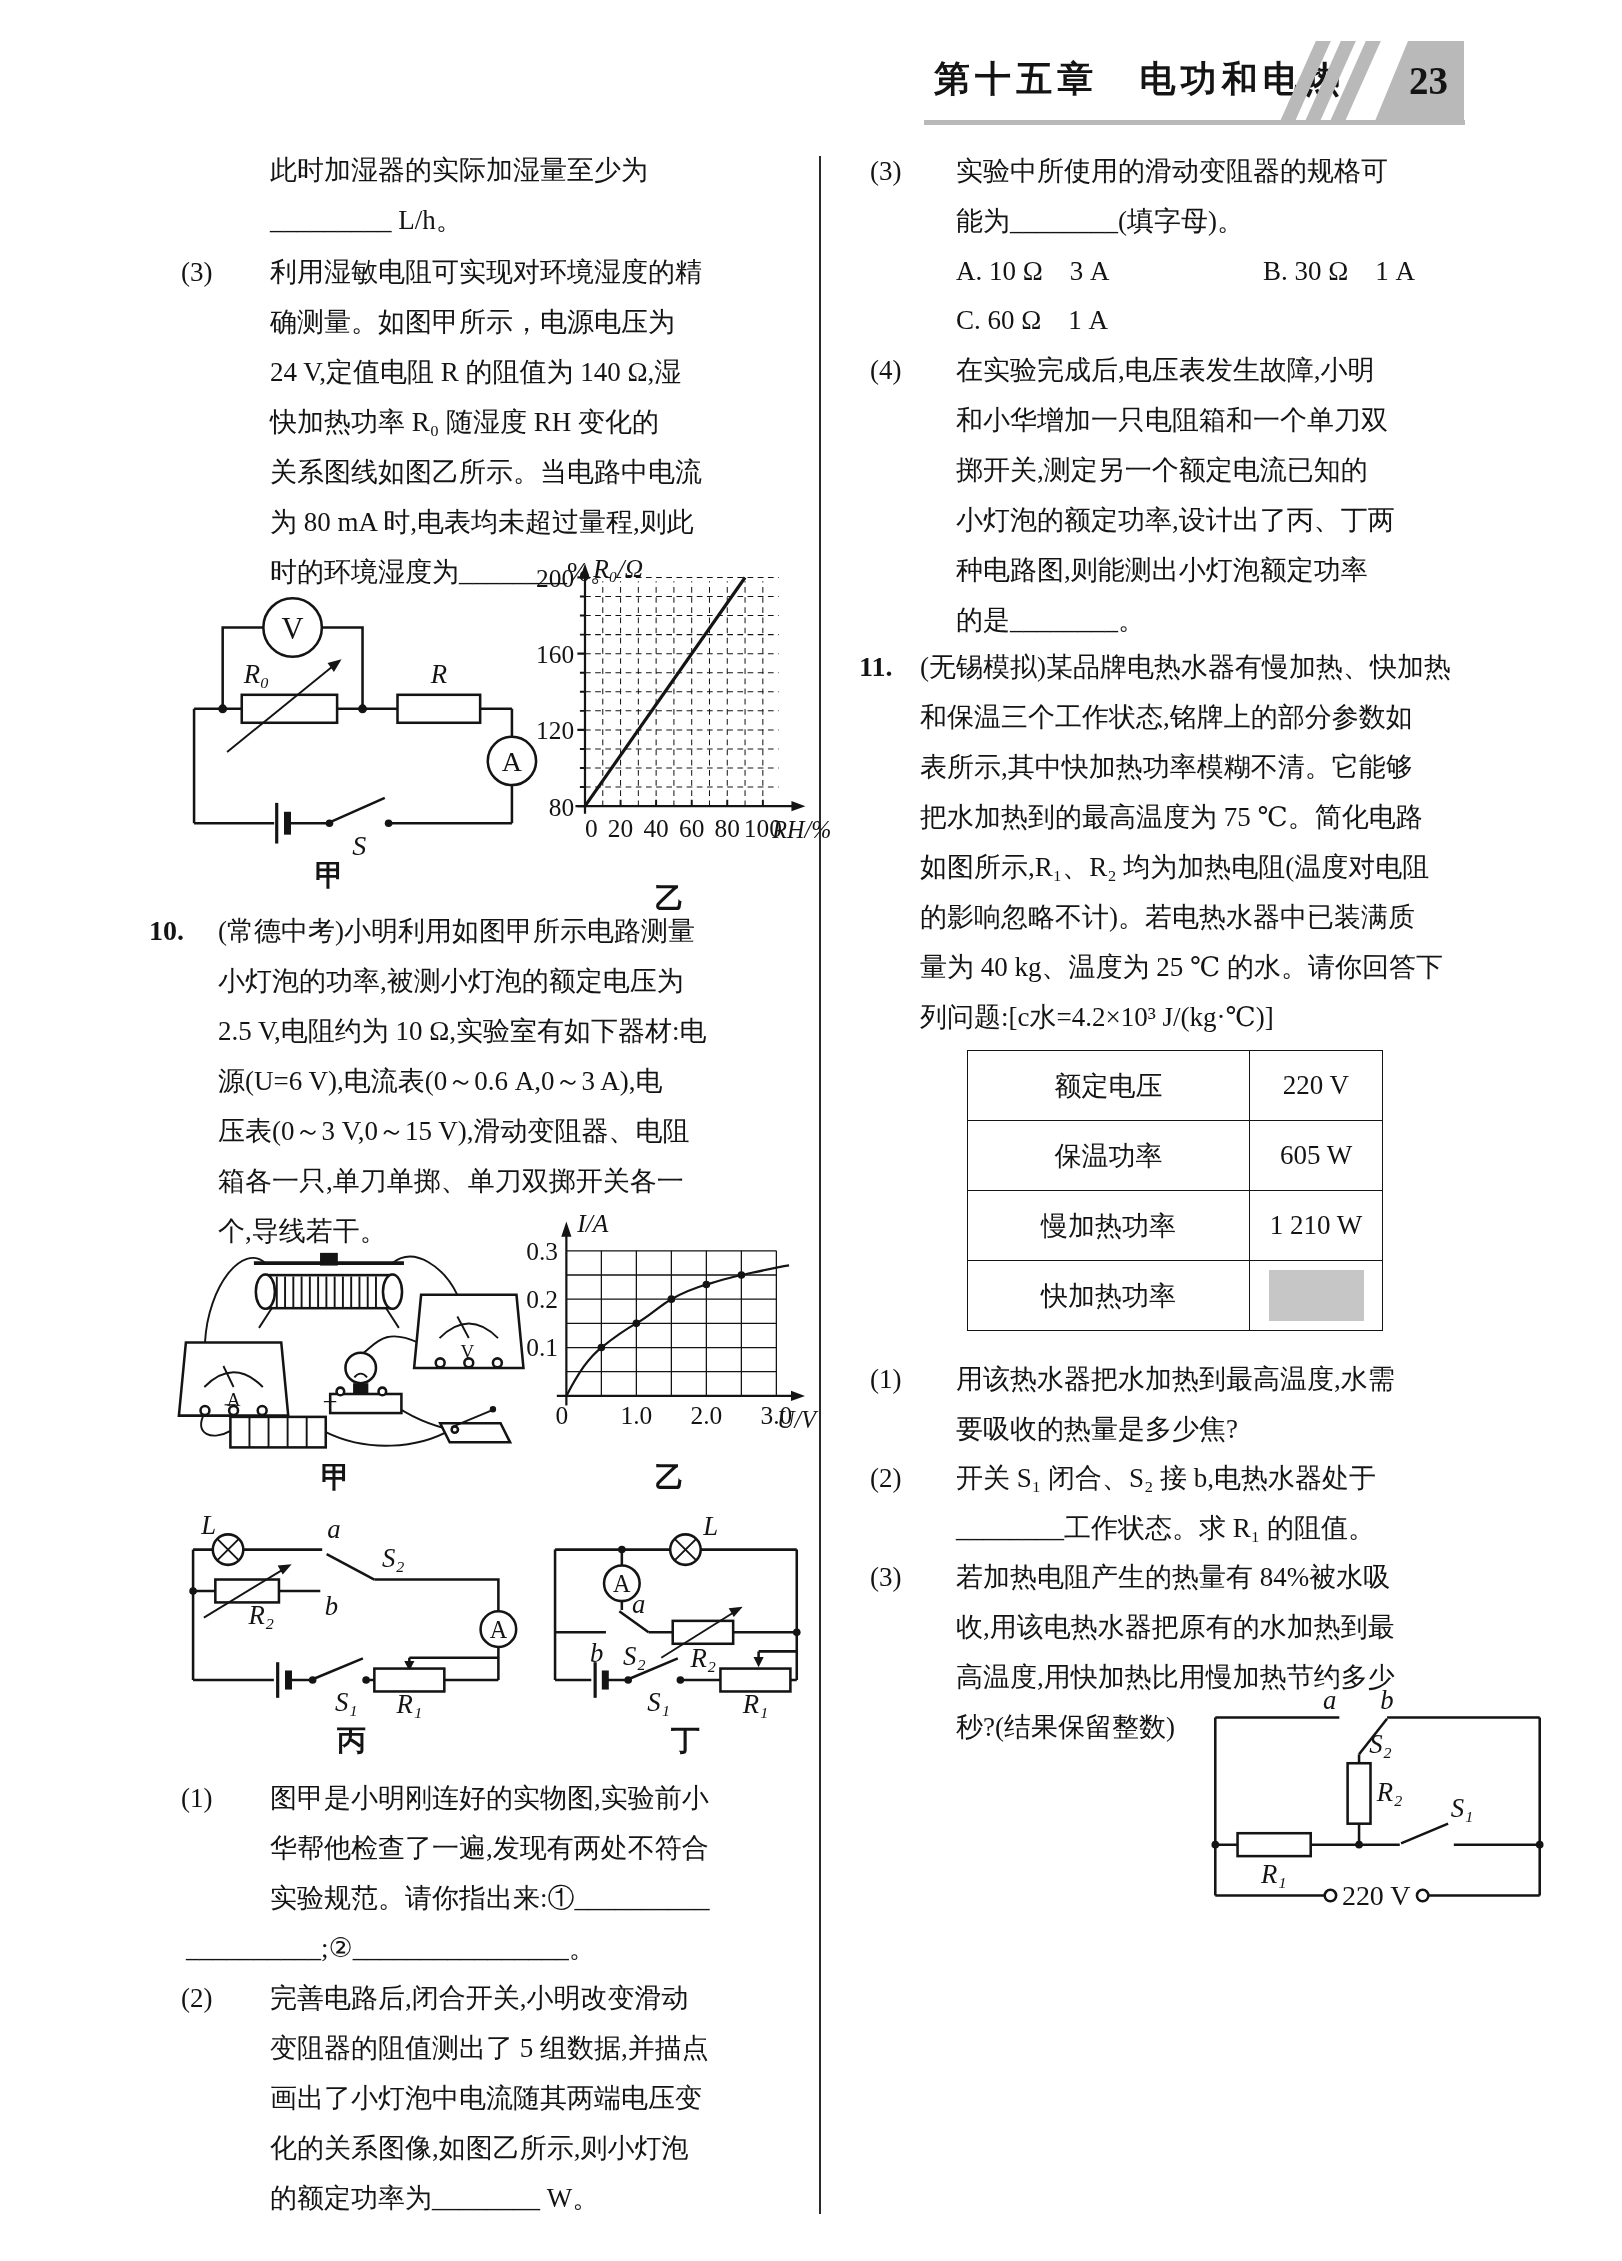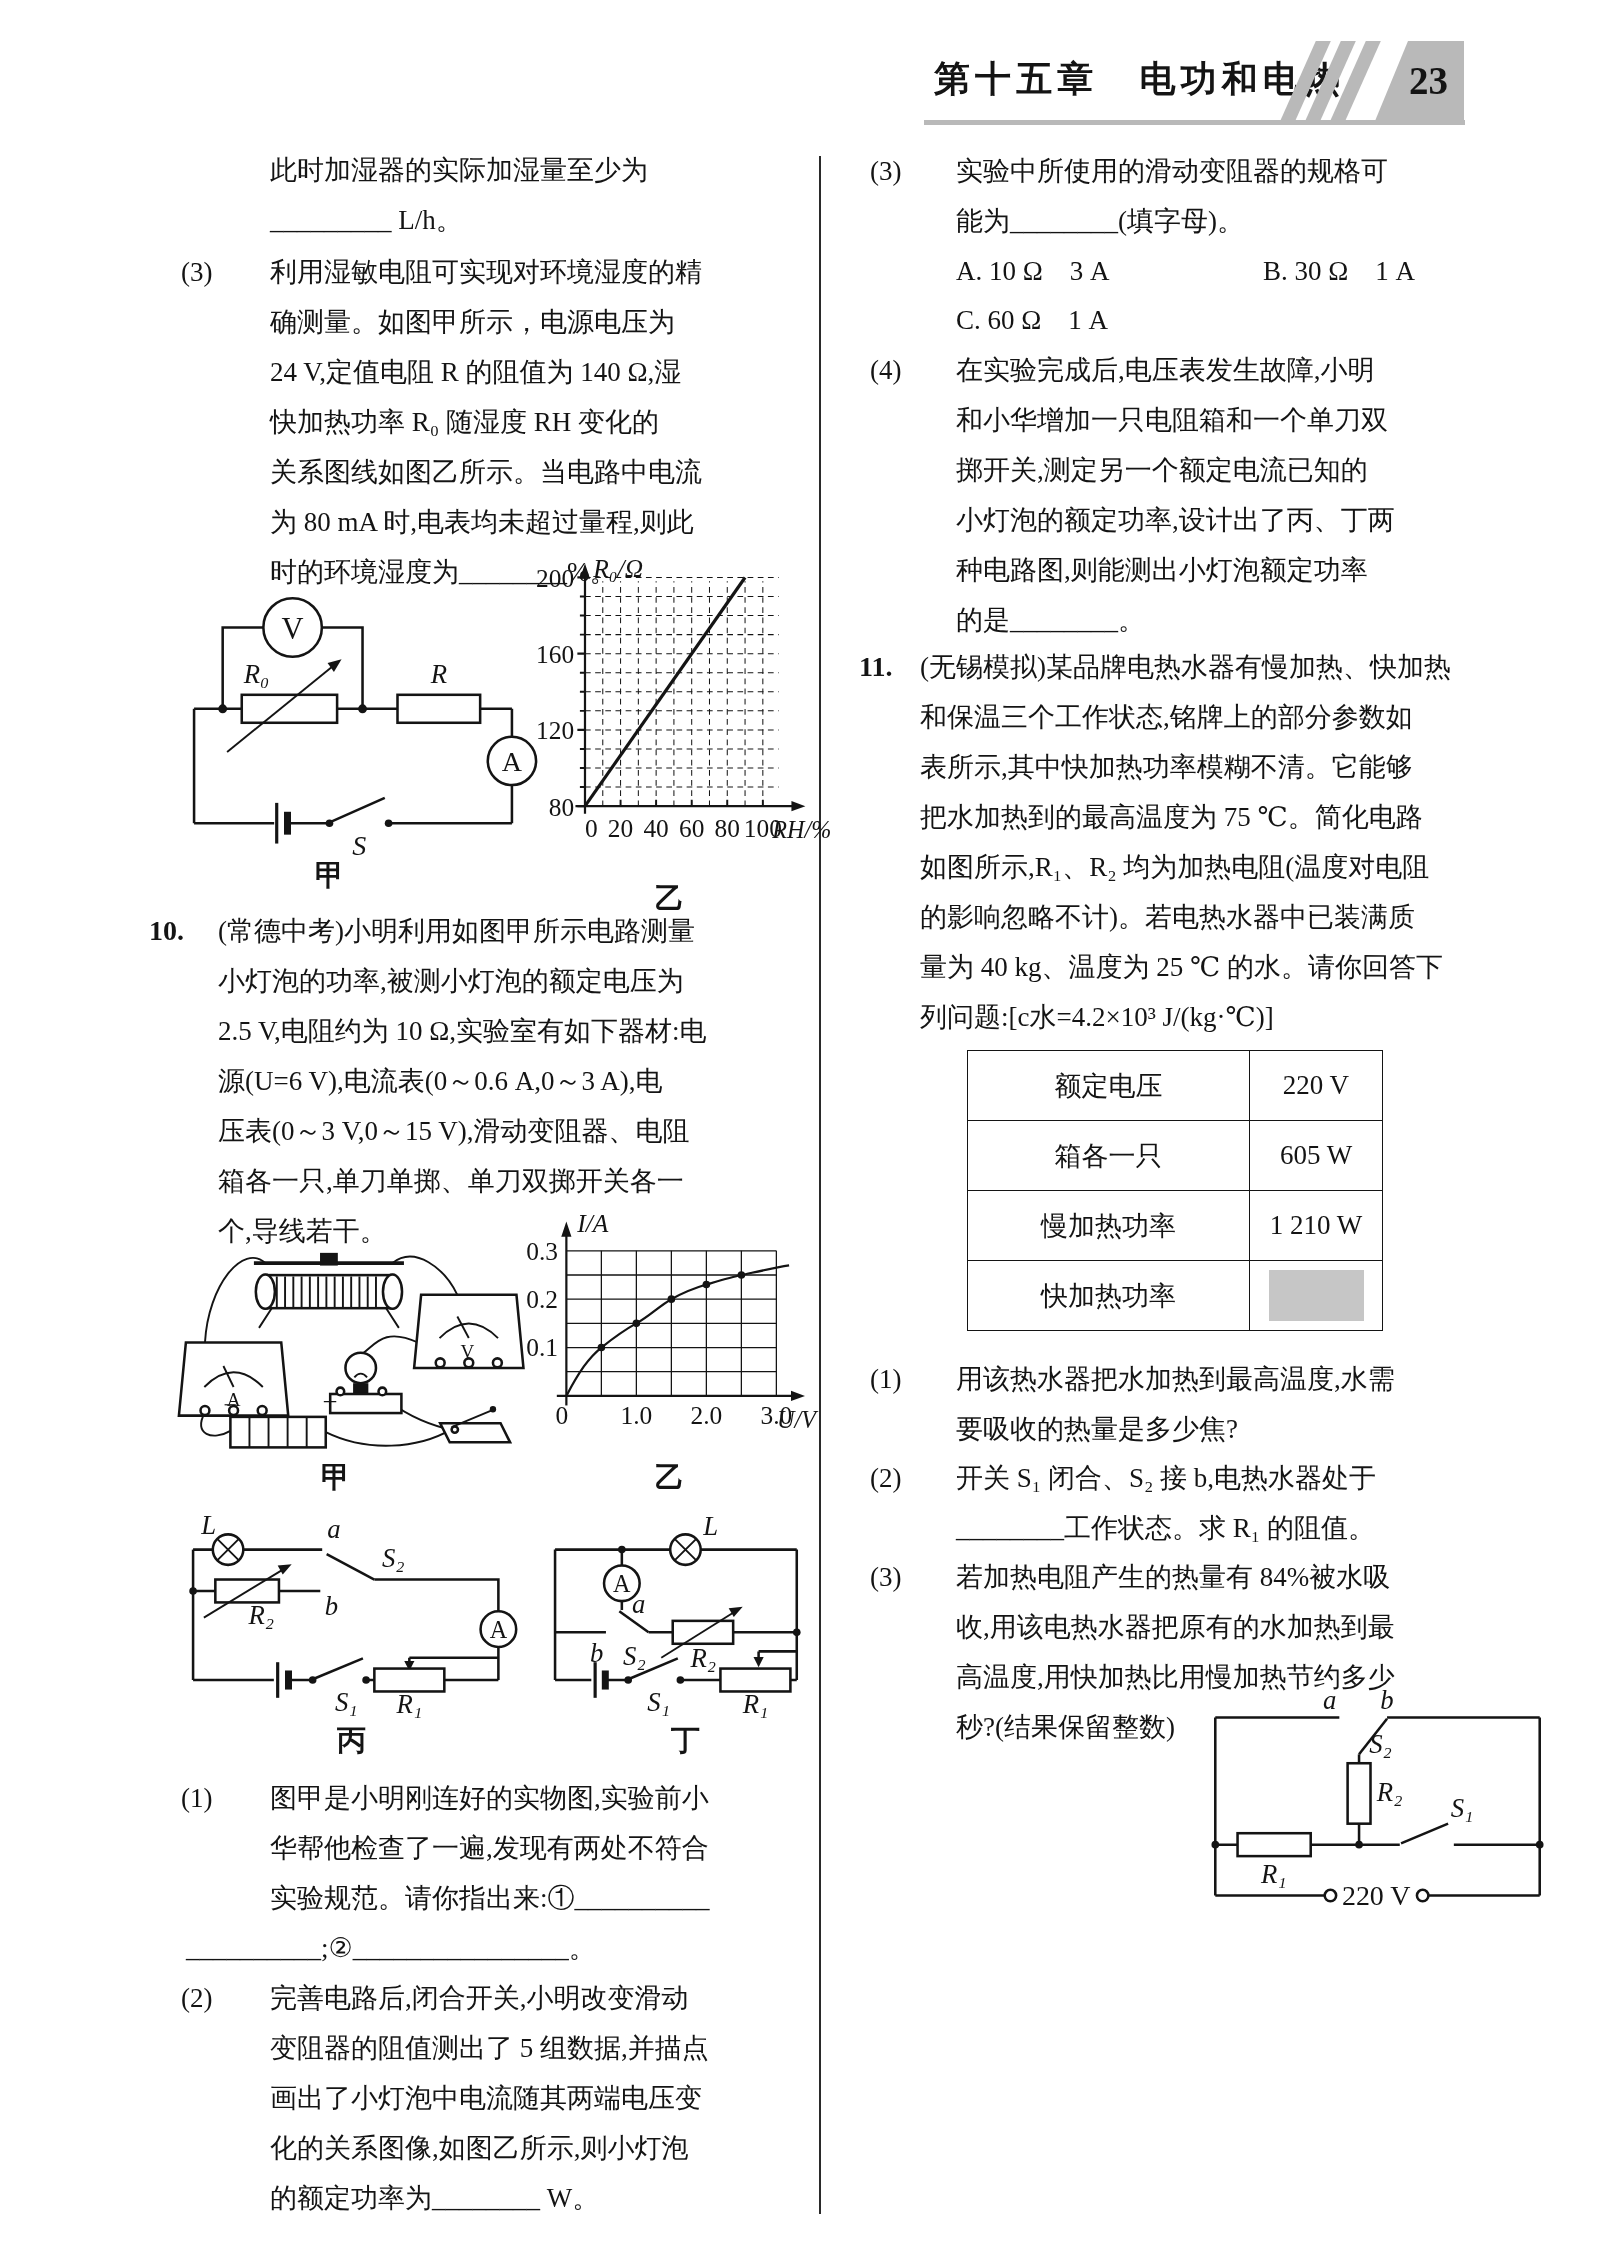--- a/index.html
+++ b/index.html
@@ -365,21 +365,21 @@
     </div>
   </div>
 
   <table class="ptable">
     <tbody>
         <tr>
       <td class="c1">额定电压</td>
       <td class="c2">220 V</td>
     </tr>
     <tr>
-      <td class="c1">箱各一只</td>
+      <td class="c1">保温功率</td>
       <td class="c2">605 W</td>
     </tr>
     <tr>
       <td class="c1">慢加热功率</td>
       <td class="c2">1 210 W</td>
     </tr>
     <tr>
       <td class="c1">快加热功率</td>
       <td class="c2"><span class="redact"></span></td>
     </tr>

